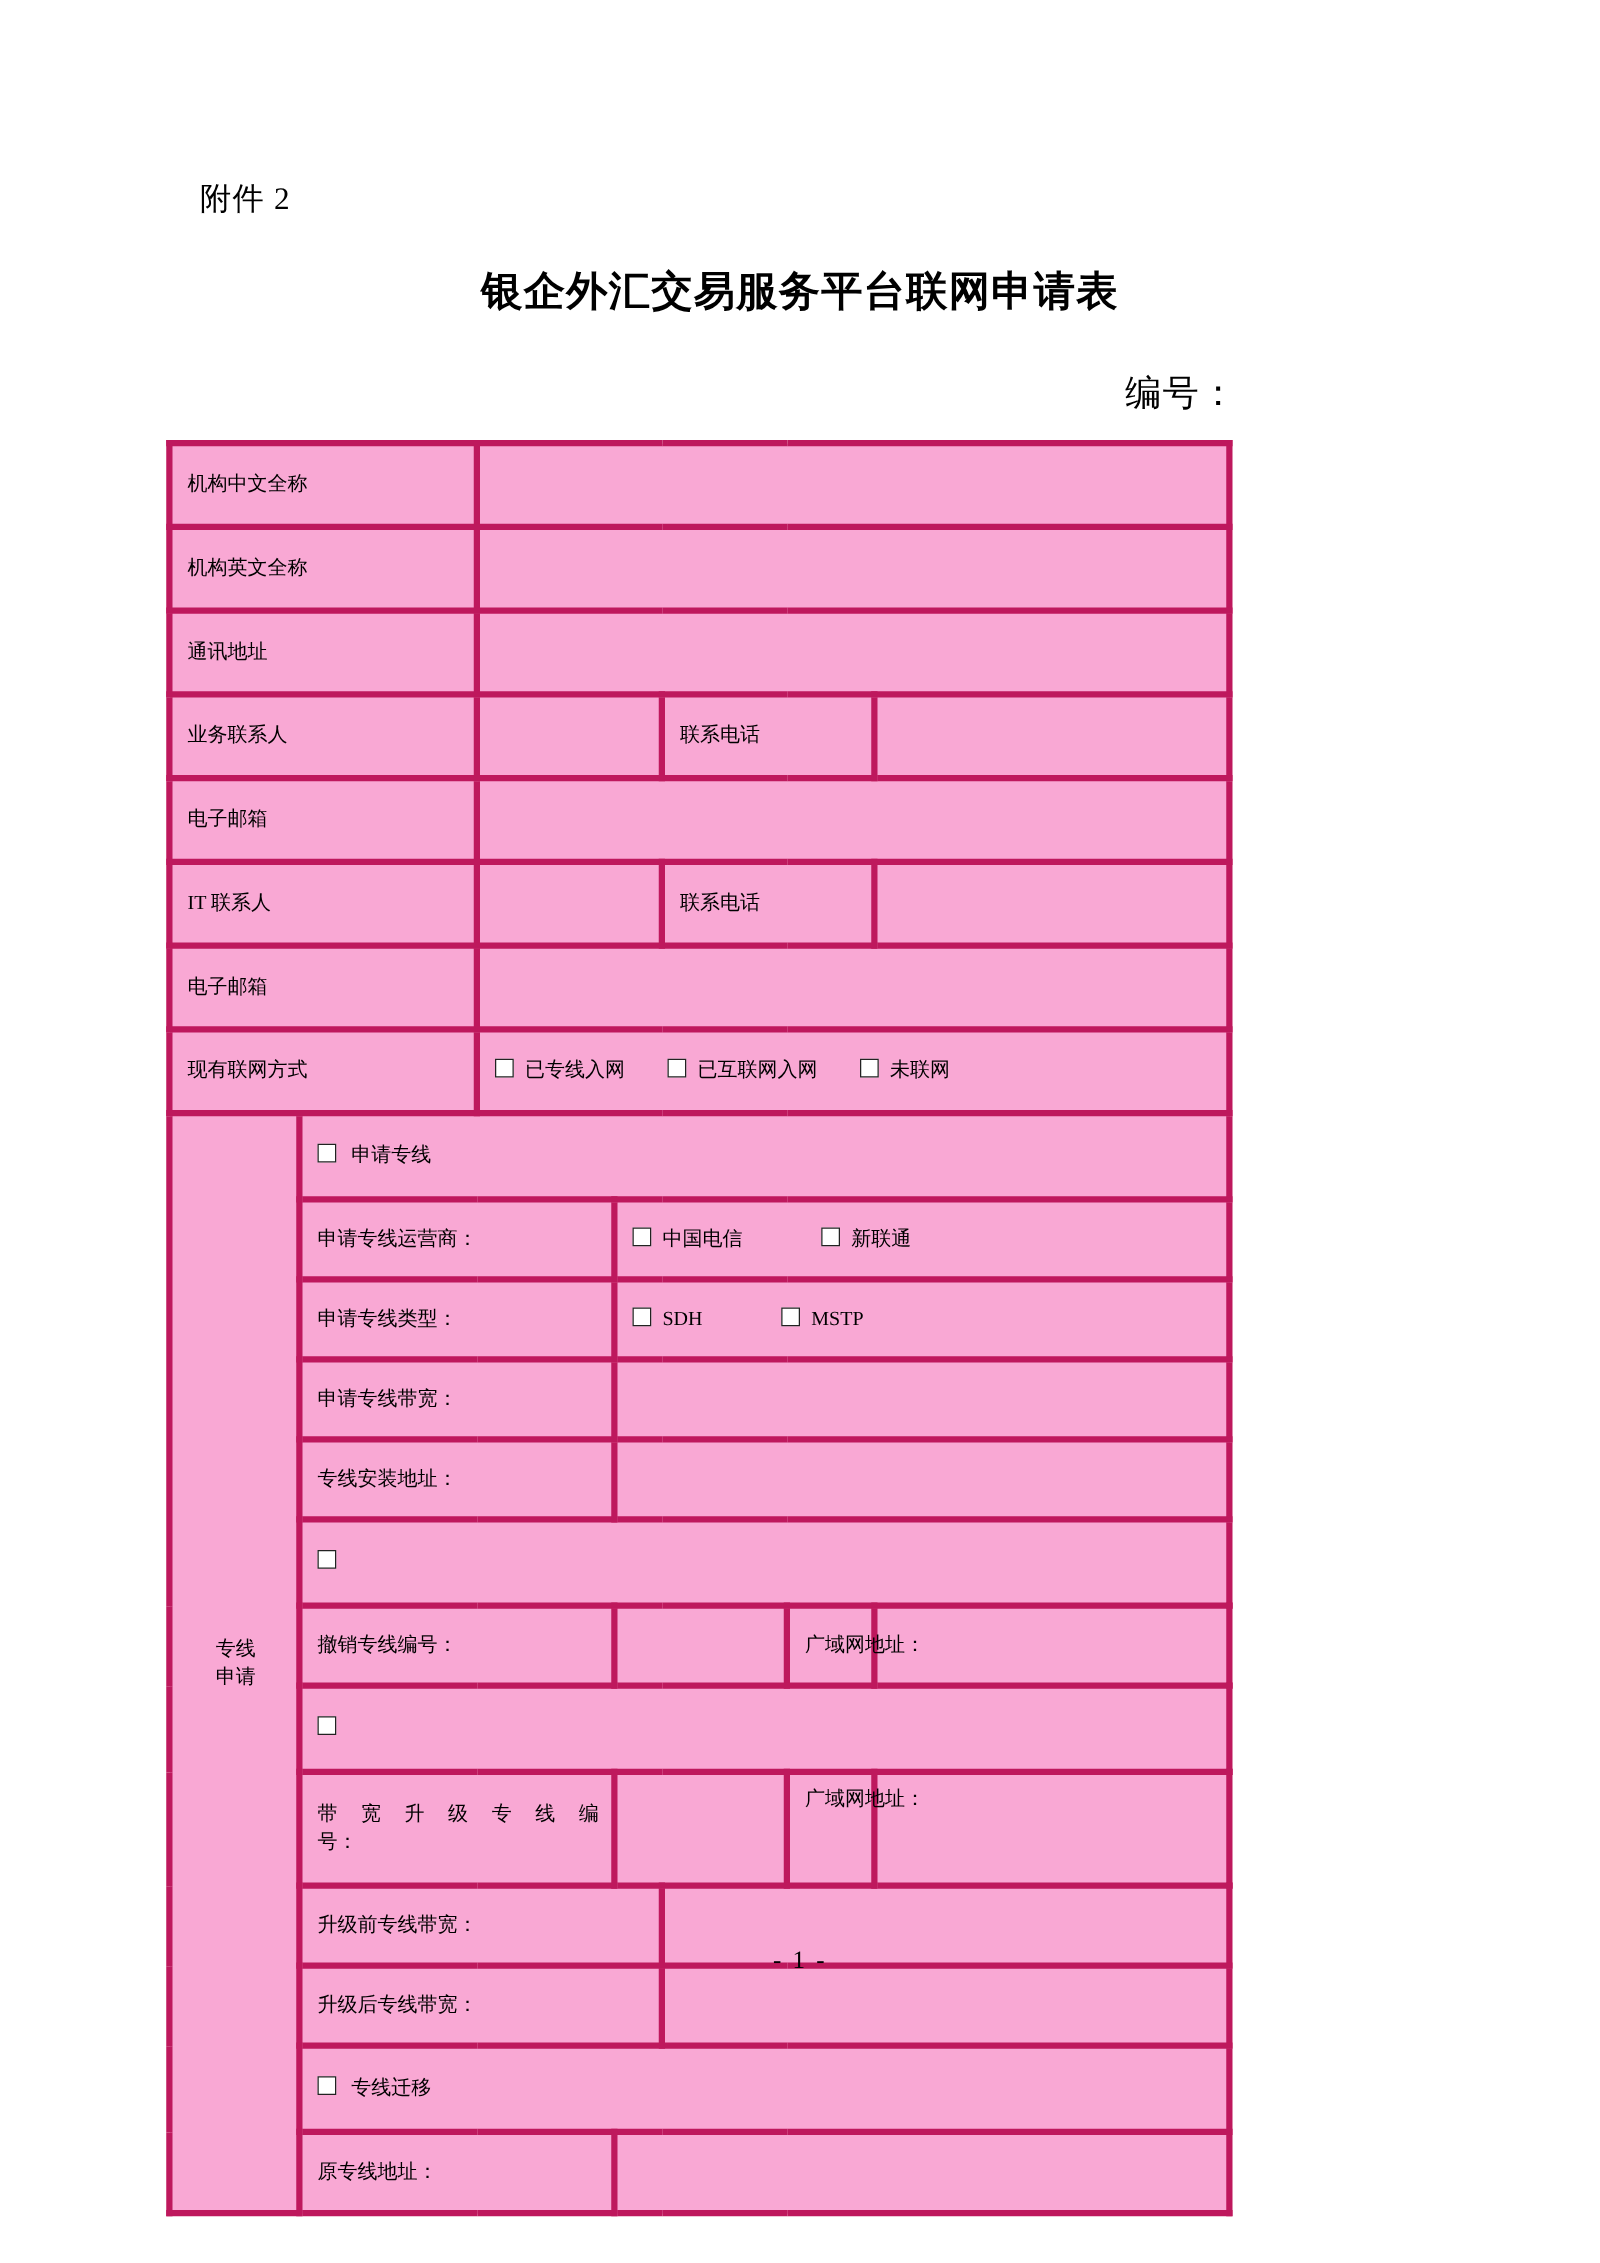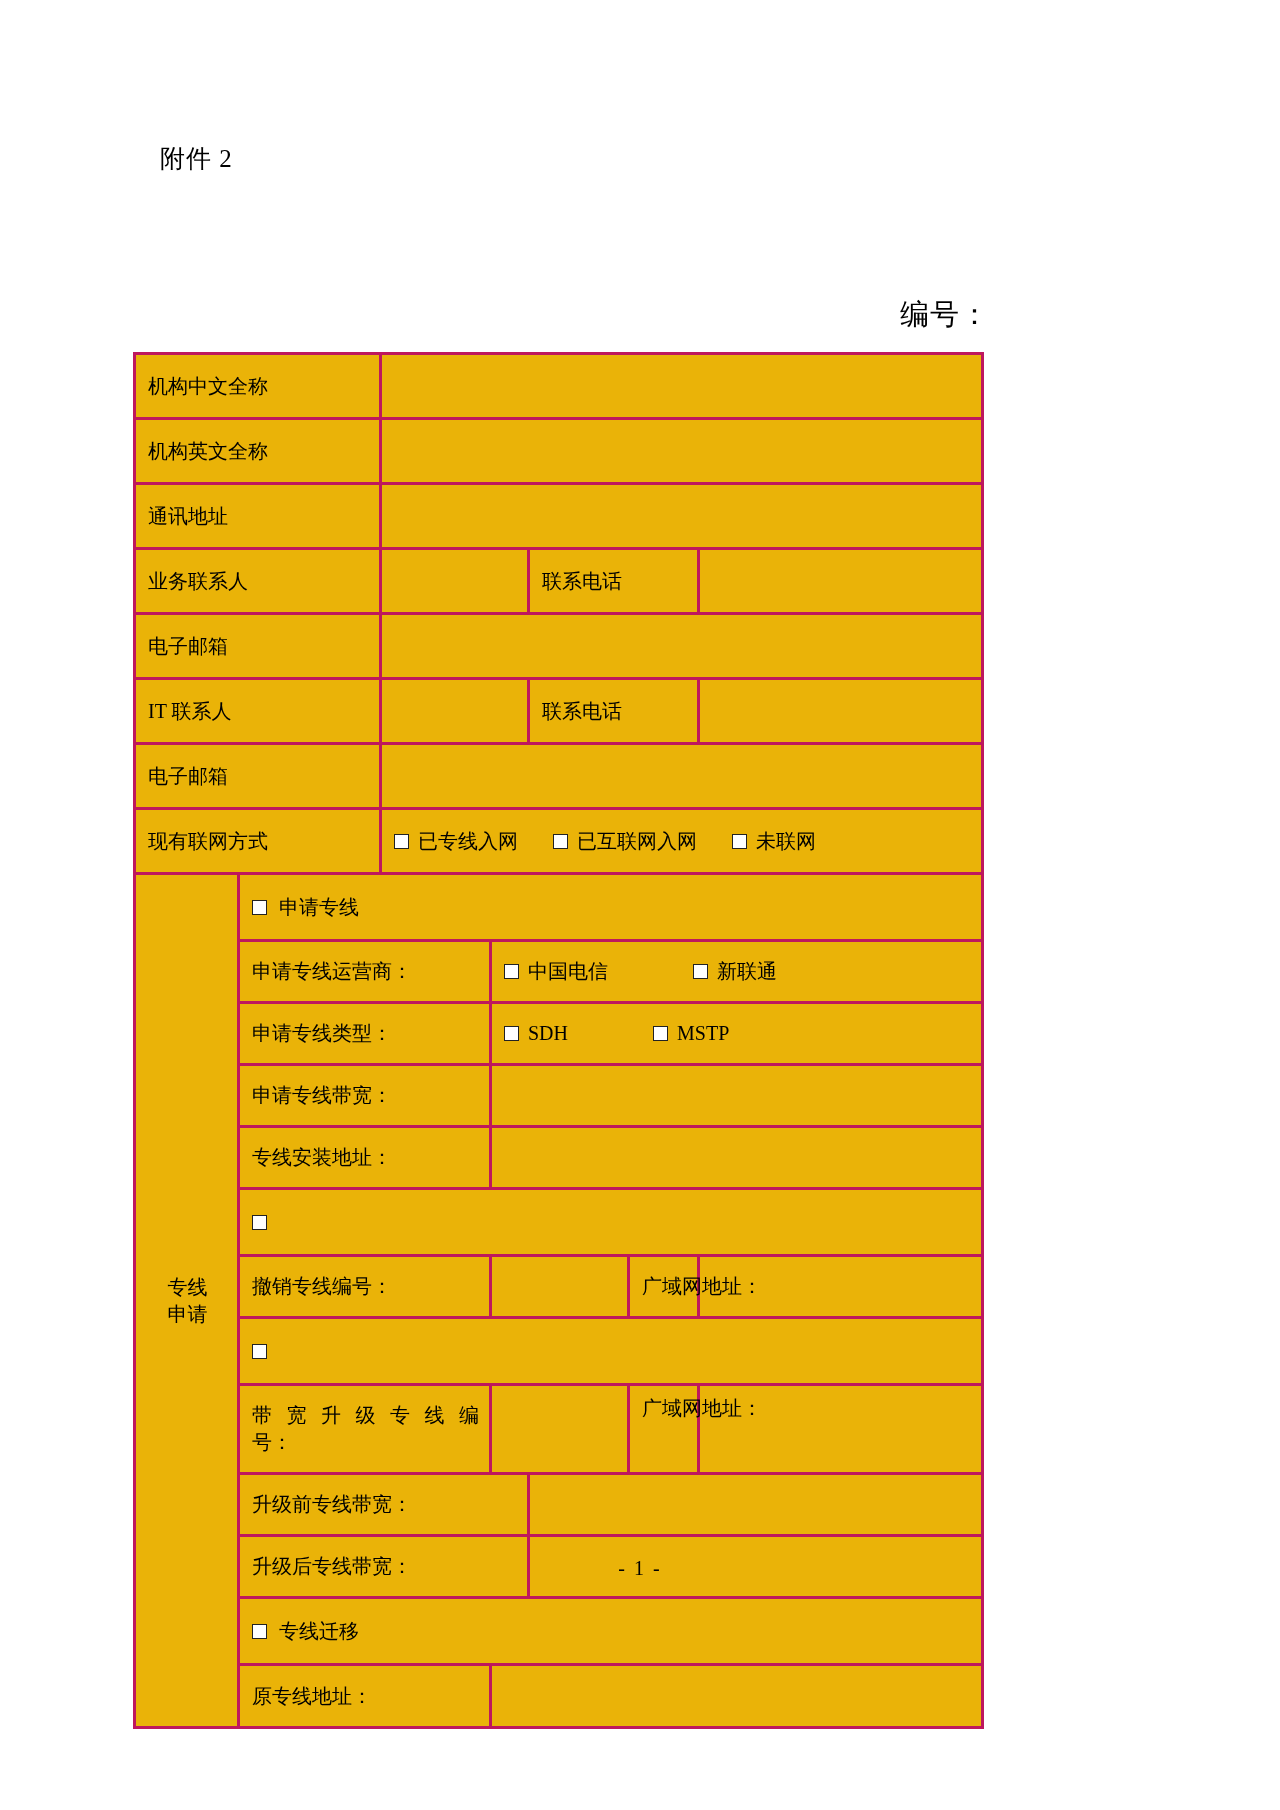--- a/index.html
+++ b/index.html
@@ -40,26 +40,26 @@
   }
 
   table.form{
     position:absolute;
     left:133px;top:352px;
     width:848px;
     border-collapse:collapse;
     table-layout:fixed;
   }
   table.form td{
-    border:3px solid #be185d;
-    font-size:20px;
+    border:5px solid #be185d;
+    font-size:16px;
     line-height:1.35;
     padding:7px 10px 7px 12px;
     vertical-align:middle;
-    background:#eab308;
+    background:#f9a8d4;
     word-break:break-all;
   }
   td.lab{
     background:#faf5a5;
   }
   td.secthead{
     background:#faf5a5;
   }
   td.sidelabel{
     background:#faf5a5;
@@ -79,21 +79,21 @@
     top:1px;
     background:#ffffff;
     vertical-align:baseline;
   }
   .opt{
     display:inline-block;
     white-space:nowrap;
     margin-right:30px;
   }
   .opt:last-child{margin-right:12px;}
-  .opt-wide{margin-right:80px;}
+  .opt-wide{margin-right:59px;}
   .secthead .cb{margin-right:12px;}
   .justify2{
     text-align:justify;
     text-align-last:justify;
     display:block;
   }
   .cellpad-sm{padding:7px 6px 7px 12px;}
   .nowrapcell{white-space:nowrap;}
   .pagenum{
     position:absolute;
@@ -105,20 +105,21 @@
   }
   .twoline{line-height:1.45;}
 </style>
 </head>
 <body>
 
 <div class="page">
 
   <div class="attachment">附件 2</div>
 
+  <div class="doc-title">银企外汇交易服务平台联网申请表</div>
 
   <div class="serial">编号：</div>
 
   <table class="form">
     <colgroup>
       <col style="width:104px">
       <col style="width:142px">
       <col style="width:110px">
       <col style="width:38px">
       <col style="width:100px">

